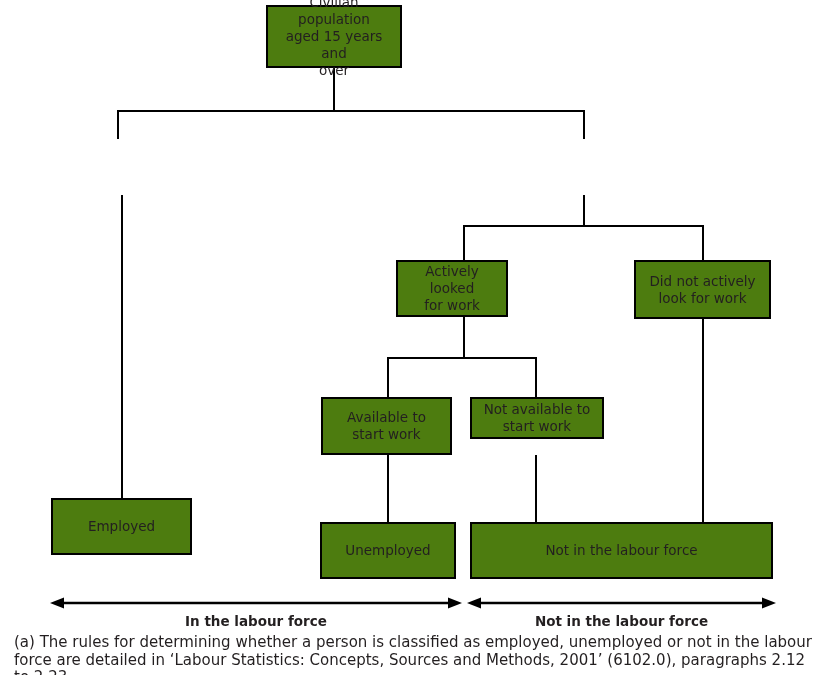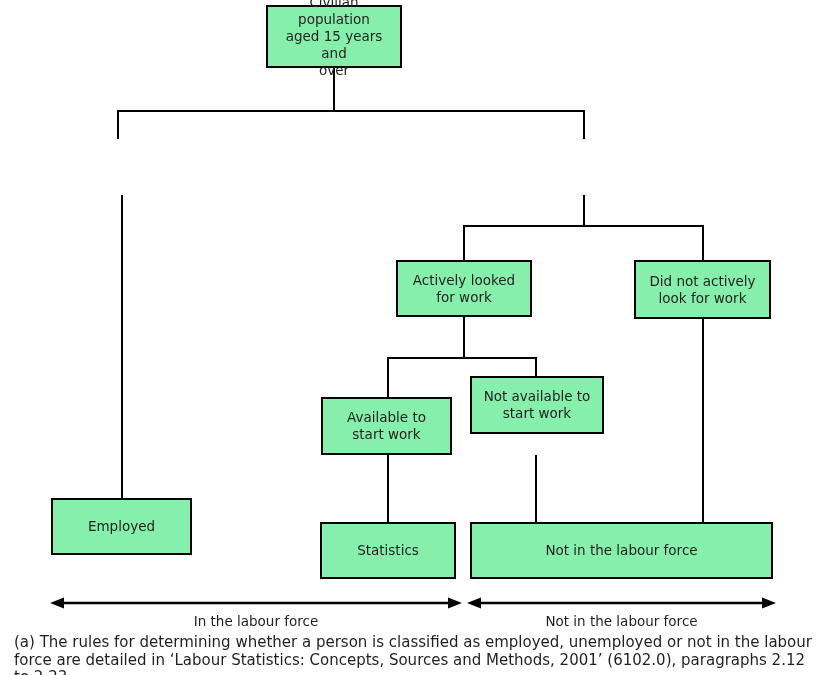--- a/index.html
+++ b/index.html
@@ -15,21 +15,21 @@
     position: relative;
     width: 825px;
     height: 675px;
     overflow: hidden;
     background: #ffffff;
   }
   .node {
     position: absolute;
     box-sizing: border-box;
     border: 2px solid #000000;
-    background: #86efac;
+    background: #4d7c0f;
     display: flex;
     align-items: center;
     justify-content: center;
     text-align: center;
     font-size: 13.5px;
     line-height: 17px;
     color: #231f20;
     z-index: 3;
     white-space: pre-line;
     padding: 16px 4px;
@@ -42,20 +42,21 @@
   .conn.h { height: 2px; }
   .conn.v { width: 2px; }
 
   .axis-label {
     position: absolute;
     font-size: 13.5px;
     line-height: 16px;
     color: #231f20;
     text-align: center;
     z-index: 3;
+    font-weight: bold;
   }
   .arrow-wrap {
     position: absolute;
     z-index: 2;
   }
   .footnote {
     position: absolute;
     left: 14px;
     top: 634px;
     width: 800px;
@@ -94,35 +95,35 @@
   <div class="conn v" style="left:535px; top:455px; height:67px;"></div>
 
   <div class="conn v" style="left:702px; top:319px; height:203px;"></div>
 
   <div class="node" style="left:266px; top:5px; width:136px; height:63px;">Civilian population
 aged 15 years and
 over</div>
 
 
 
-  <div class="node" style="left:396px; top:260px; width:136px; height:57px;">Actively looked
+  <div class="node" style="left:396px; top:260px; width:112px; height:57px;">Actively looked
 for work</div>
 
   <div class="node" style="left:634px; top:260px; width:137px; height:59px;">Did not actively
 look for work</div>
 
   <div class="node" style="left:321px; top:397px; width:131px; height:58px;">Available to
 start work</div>
 
-  <div class="node" style="left:470px; top:376px; width:134px; height:58px;">Not available to
+  <div class="node" style="left:470px; top:397px; width:134px; height:42px;">Not available to
 start work</div>
 
   <div class="node" style="left:51px; top:498px; width:141px; height:57px;">Employed</div>
 
-  <div class="node" style="left:320px; top:522px; width:136px; height:57px;">Statistics</div>
+  <div class="node" style="left:320px; top:522px; width:136px; height:57px;">Unemployed</div>
 
   <div class="node" style="left:470px; top:522px; width:303px; height:57px;">Not in the labour force</div>
 
   <div class="arrow-wrap" style="left:48px; top:592px; width:416px; height:22px;">
     <svg width="416" height="22" viewBox="0 0 416 22">
       <line x1="12" y1="11" x2="404" y2="11" stroke="#000000" stroke-width="2.6"></line>
       <polygon points="2,11 16,5.5 16,16.5" fill="#000000"></polygon>
       <polygon points="414,11 400,5.5 400,16.5" fill="#000000"></polygon>
     </svg>
   </div>

